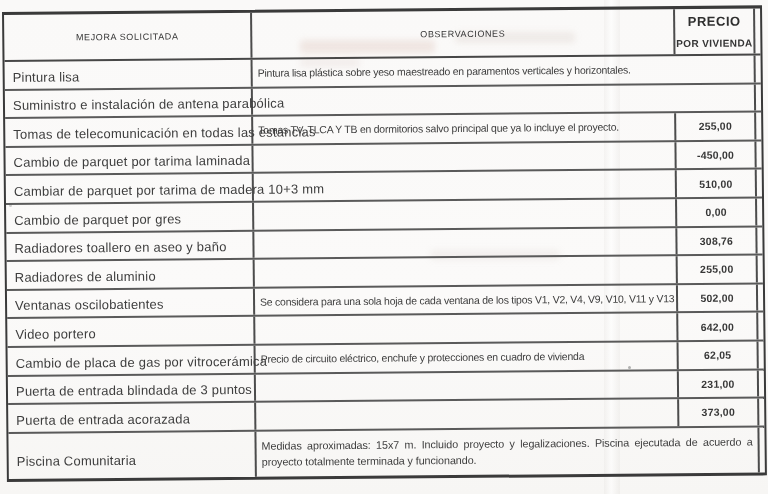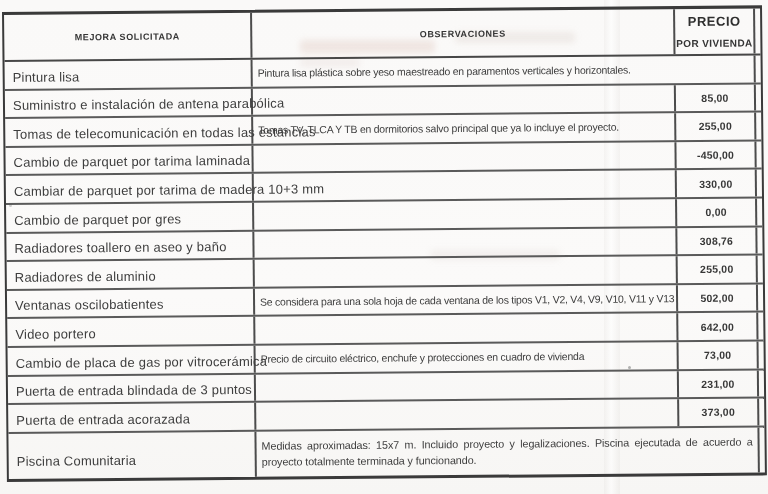--- a/index.html
+++ b/index.html
@@ -33,21 +33,21 @@
   .row.tall{flex:1 1 auto;border-bottom:none;}
   .cell{box-sizing:border-box;display:flex;min-width:0;}
   .c1{width:248px;border-right:2px solid #4c4c4c;align-items:flex-end;padding:0 4px 4px 8px;}
   .c2{flex:1;border-right:2px solid #4c4c4c;align-items:center;padding:0 5px 0 5px;overflow:hidden;}
   .c3{width:80px;border-right:2px solid #4c4c4c;align-items:center;justify-content:center;}
   .c4{width:5px;}
   .c1 .t{font-size:13px;letter-spacing:0.2px;white-space:nowrap;}
   .c2 .t{font-size:10.5px;letter-spacing:-0.25px;white-space:nowrap;}
   .c3 .t{font-size:10.5px;font-weight:bold;letter-spacing:0.2px;color:#373737;}
   .row.header .c1,.row.header .c2{align-items:center;justify-content:center;padding:0;}
-  .row.header .c1 .t,.row.header .c2 .t{font-size:9px;font-weight:bold;letter-spacing:0.6px;color:#353535;white-space:nowrap;}
+  .row.header .c1 .t,.row.header .c2 .t{font-size:9px;font-weight:normal;letter-spacing:0.6px;color:#353535;white-space:nowrap;}
   .row.header .c3{flex-direction:column;justify-content:center;gap:9px;}
   .precio-main{font-size:13px;font-weight:bold;letter-spacing:0.5px;color:#2f2f2f;}
   .precio-sub{font-size:10px;font-weight:bold;letter-spacing:0.4px;color:#353535;}
   .row.tall .c1{align-items:center;padding:10px 4px 0 8px;}
   .row.tall .c2{padding:2px 5px 2px 5px;}
   .row.tall .c2 .t{white-space:normal;text-align:justify;line-height:1.55;font-size:10.8px;letter-spacing:-0.1px;width:100%;display:block;}
 </style>
 </head>
 <body>
 
@@ -86,23 +86,20 @@
       <div class="cell c4"></div>
     </div>
 
     <div class="row">
       <div class="cell c1">
           <span class="t">Suministro e instalación de antena parabólica</span>
         </div>
       <div class="cell c2">
           <span class="t"></span>
         </div>
-      <div class="cell c3">
-          <span class="t">85,00</span>
-        </div>
       <div class="cell c4"></div>
     </div>
 
     <div class="row">
       <div class="cell c1">
           <span class="t">Tomas de telecomunicación en todas las estancias</span>
         </div>
       <div class="cell c2">
           <span class="t">Tomas TV, TLCA Y TB en dormitorios salvo principal que ya lo incluye el proyecto.</span>
         </div>
@@ -126,21 +123,21 @@
     </div>
 
     <div class="row">
       <div class="cell c1">
           <span class="t">Cambiar de parquet por tarima de madera 10+3 mm</span>
         </div>
       <div class="cell c2">
           <span class="t"></span>
         </div>
       <div class="cell c3">
-          <span class="t">330,00</span>
+          <span class="t">510,00</span>
         </div>
       <div class="cell c4"></div>
     </div>
 
     <div class="row">
       <div class="cell c1">
           <span class="t">Cambio de parquet por gres</span>
         </div>
       <div class="cell c2">
           <span class="t"></span>
@@ -204,21 +201,21 @@
     </div>
 
     <div class="row">
       <div class="cell c1">
           <span class="t">Cambio de placa de gas por vitrocerámica</span>
         </div>
       <div class="cell c2">
           <span class="t">Precio de circuito eléctrico, enchufe y protecciones en cuadro de vivienda</span>
         </div>
       <div class="cell c3">
-          <span class="t">73,00</span>
+          <span class="t">62,05</span>
         </div>
       <div class="cell c4"></div>
     </div>
 
     <div class="row">
       <div class="cell c1">
           <span class="t">Puerta de entrada blindada de 3 puntos</span>
         </div>
       <div class="cell c2">
           <span class="t"></span>

